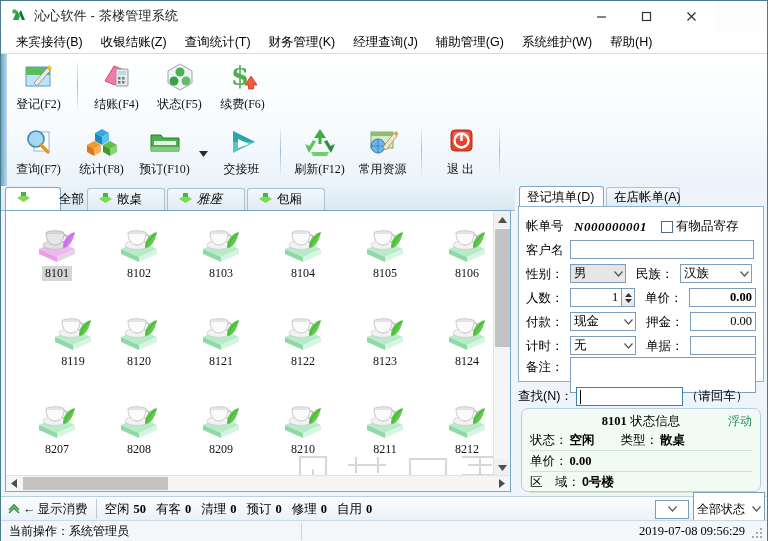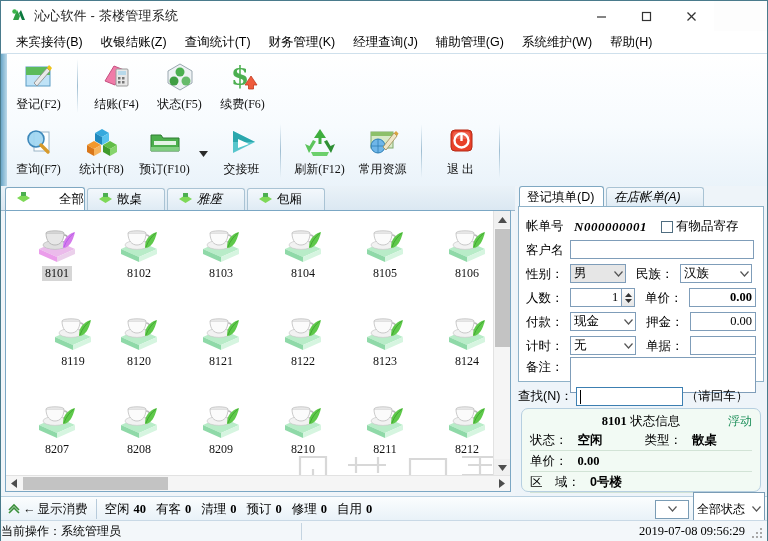--- a/index.html
+++ b/index.html
@@ -164,21 +164,21 @@
     display:flex;align-items:center;justify-content:space-between;
     padding:0 3px;box-sizing:border-box;font-size:12px;
   }
 
   
   .statusbar{
     position:absolute;left:0;top:519px;width:766px;height:21px;
     background:#f3f7fa;border-top:1px solid #c9d9e6;
     display:flex;align-items:center;font-size:12px;
   }
-  .sb-cell1{width:300px;padding-left:0;box-sizing:border-box;font-family:Liberation Serif, serif;}
+  .sb-cell1{width:300px;padding-left:8px;box-sizing:border-box;font-family:Liberation Serif, serif;}
   .sb-div{width:1px;height:17px;background:#c4d4e1;}
   .sb-time{margin-left:auto;margin-right:22px;
     font-family:"Liberation Serif","DejaVu Serif",serif;font-size:12.5px;}
   .sb-grip{position:absolute;right:3px;bottom:2px;width:12px;height:12px;}
 
   
   .rightpanel{
     position:absolute;left:514px;top:185px;width:252px;height:310px;
     background:#eef4f9;
   }
@@ -242,21 +242,20 @@
     box-sizing:border-box;padding:3px 8px 0 8px;
   }
   .sg-title{
     text-align:center;font-size:12.5px;height:18px;line-height:18px;position:relative;
   }
   .sg-title .code{font-family:"Liberation Serif","DejaVu Serif",serif;font-weight:bold;}
   .sg-float{position:absolute;right:0;top:0;color:#1e8f5a;font-size:12px;}
   .sg-row{
     display:flex;align-items:center;height:20px;font-size:12.5px;
     border-bottom:1px solid #d2e3d6;
-    gap:8px;
   }
   .sg-row:last-child{border-bottom:none;}
   .sg-k{white-space:nowrap;}
   .sg-v{font-weight:bold;margin-left:2px;white-space:nowrap;}
   .sg-v.mono{font-family:"Liberation Serif","DejaVu Serif",serif;}
   .spacer24{width:26px;}
 </style>
 </head>
 <body>
 
@@ -462,21 +461,21 @@
         <span class="lbl">退  出</span>
       </div>
 
       <div class="tsep"></div>
     </div>
   </div>
 
   <div class="leftpanel">
 
     <div class="tabstrip">
-      <div class="tab active" style="left:4px;width:80px;gap:28px;">
+      <div class="tab active" style="left:4px;width:56px;gap:28px;">
         <span>
           <svg width="15" height="13" viewBox="0 0 15 13">
               <path d="M1 7 L7.5 3 L14 7 L7.5 11 Z" fill="#7ed957"></path>
               <path d="M5 1 L10 1 L10 5 L5 5 Z" fill="#4caf50"></path>
             </svg>
         </span>
         <span>全部</span>
       </div>
       <div class="tab" style="left:86px;width:78px;">
         <span>
@@ -740,21 +739,21 @@
       </div>
     </div>
   </div>
 
   <div class="rightpanel">
 
     <div class="rtabstrip">
       <div class="rtab active" style="left:0;width:85px;">
         <span>登记填单(D)</span>
       </div>
-      <div class="rtab" style="left:87px;width:98px;font-style:italic;">
+      <div class="rtab" style="left:87px;width:74px;">
         <span>在店帐单(A)</span>
       </div>
     </div>
 
     <div class="formbox">
 
       <div class="frow">
         <span class="flabel">帐单号</span>
         <span class="fval-italic">N000000001</span>
         <span class="chkwrap">
@@ -875,21 +874,21 @@
             </svg>
         </span>
         <span>←</span>
         <span>显示消费</span>
       </span>
     </div>
     <div class="bb-div"></div>
     <div class="bb-seg">
       <span class="stat">
         <span>空闲</span>
-        <b>40</b>
+        <b>50</b>
       </span>
       <span class="stat">
         <span>有客</span>
         <b>0</b>
       </span>
       <span class="stat">
         <span>清理</span>
         <b>0</b>
       </span>
       <span class="stat">

